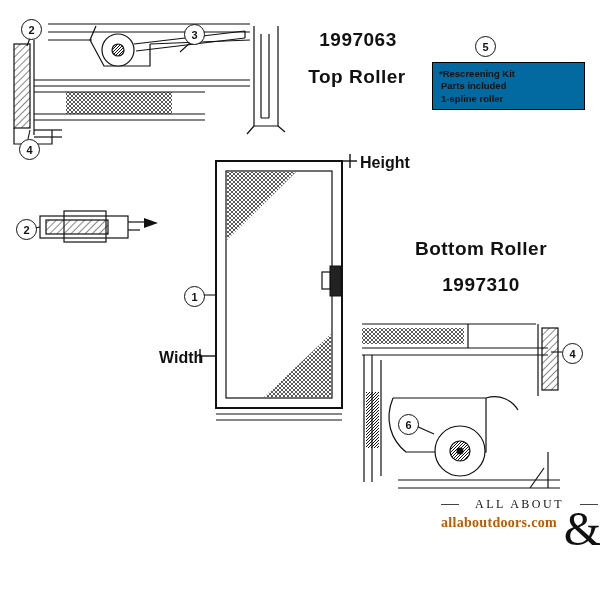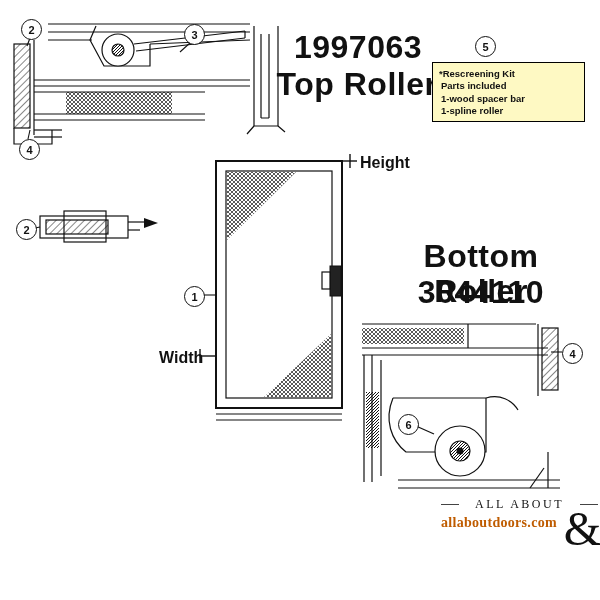--- a/index.html
+++ b/index.html
@@ -2,30 +2,30 @@
 <html><head>
 <meta charset="utf-8">
 <style>
   html,body{margin:0;padding:0;background:#fff;}
   #canvas{
     position:relative;width:600px;height:600px;background:#fff;
     font-family:"Liberation Sans",sans-serif;color:#111;overflow:hidden;
   }
   #lineart{position:absolute;left:0;top:0;}
   .abs{position:absolute;}
-  .part-title{font-weight:700;font-size:32px;text-align:center;line-height:1.1;letter-spacing:0.5px;}
+  .part-title{font-weight:700;font-size:19px;text-align:center;line-height:1.1;letter-spacing:0.5px;}
   .dim-label{font-weight:700;font-size:16px;}
   .callout{
     position:absolute;width:19px;height:19px;border:1.6px solid #111;border-radius:50%;
     background:#fff;display:flex;align-items:center;justify-content:center;
     font-size:11px;font-weight:700;z-index:5;
   }
   #kit-box{
     position:absolute;left:432px;top:62px;width:140px;border:1.3px solid #000;
-    padding:5px 5px 4px 6px;font-size:9.5px;font-weight:600;line-height:1.3;background:#fef9c3;
+    padding:5px 5px 4px 6px;font-size:9.5px;font-weight:600;line-height:1.3;background:#0369a1;
   }
   #kit-box .kit-line{white-space:nowrap;padding-left:2px;}
   #kit-box .kit-title{white-space:nowrap;}
   
   #logo{position:absolute;left:441px;top:497px;width:157px;font-family:"Liberation Serif",serif;}
   #logo-tagline{display:flex;align-items:center;gap:16px;font-size:12px;letter-spacing:2.5px;font-variant:small-caps;font-weight:400;}
   #logo-tagline .rule{flex:1;height:1px;background:#444;}
   #logo-doors{position:relative;font-size:34px;line-height:1.0;letter-spacing:1px;font-weight:400;}
   #logo-amp{position:absolute;right:-4px;top:-7px;font-size:48px;font-weight:400;}
   #logo-windows{font-size:29px;line-height:1.0;letter-spacing:0.5px;margin-top:-2px;font-weight:400;}
@@ -174,26 +174,25 @@
   <div class="callout" style="left:562px;top:343px;">
       <span>4</span>
     </div>
   <div class="callout" style="left:398px;top:414px;">
       <span>6</span>
     </div>
 
   <div class="abs part-title" style="left:278px;top:30px;width:160px;">1997063</div>
   <div class="abs part-title" style="left:378px;top:239px;width:206px;">Bottom Roller</div>
   <div class="abs part-title" style="left:272px;top:67px;width:170px;">Top Roller</div>
-  <div class="abs part-title" style="left:378px;top:275px;width:206px;">3044110</div>
+  <div class="abs part-title" style="left:378px;top:275px;width:206px;">1997310</div>
 
   <div id="kit-box">
     <div class="kit-title">*Rescreening Kit</div>
     <div class="kit-line">Parts included</div>
-    <div class="kit-line">1-wood spacer bar</div>
     <div class="kit-line">1-spline roller</div>
   </div>
 
   <div class="abs dim-label" style="left:360px;top:154px;">Height</div>
   <div class="abs dim-label" style="left:159px;top:349px;">Width</div>
 
   <div id="logo">
     <div id="logo-tagline">
       <span class="rule"></span>
       <span>ALL ABOUT</span>

